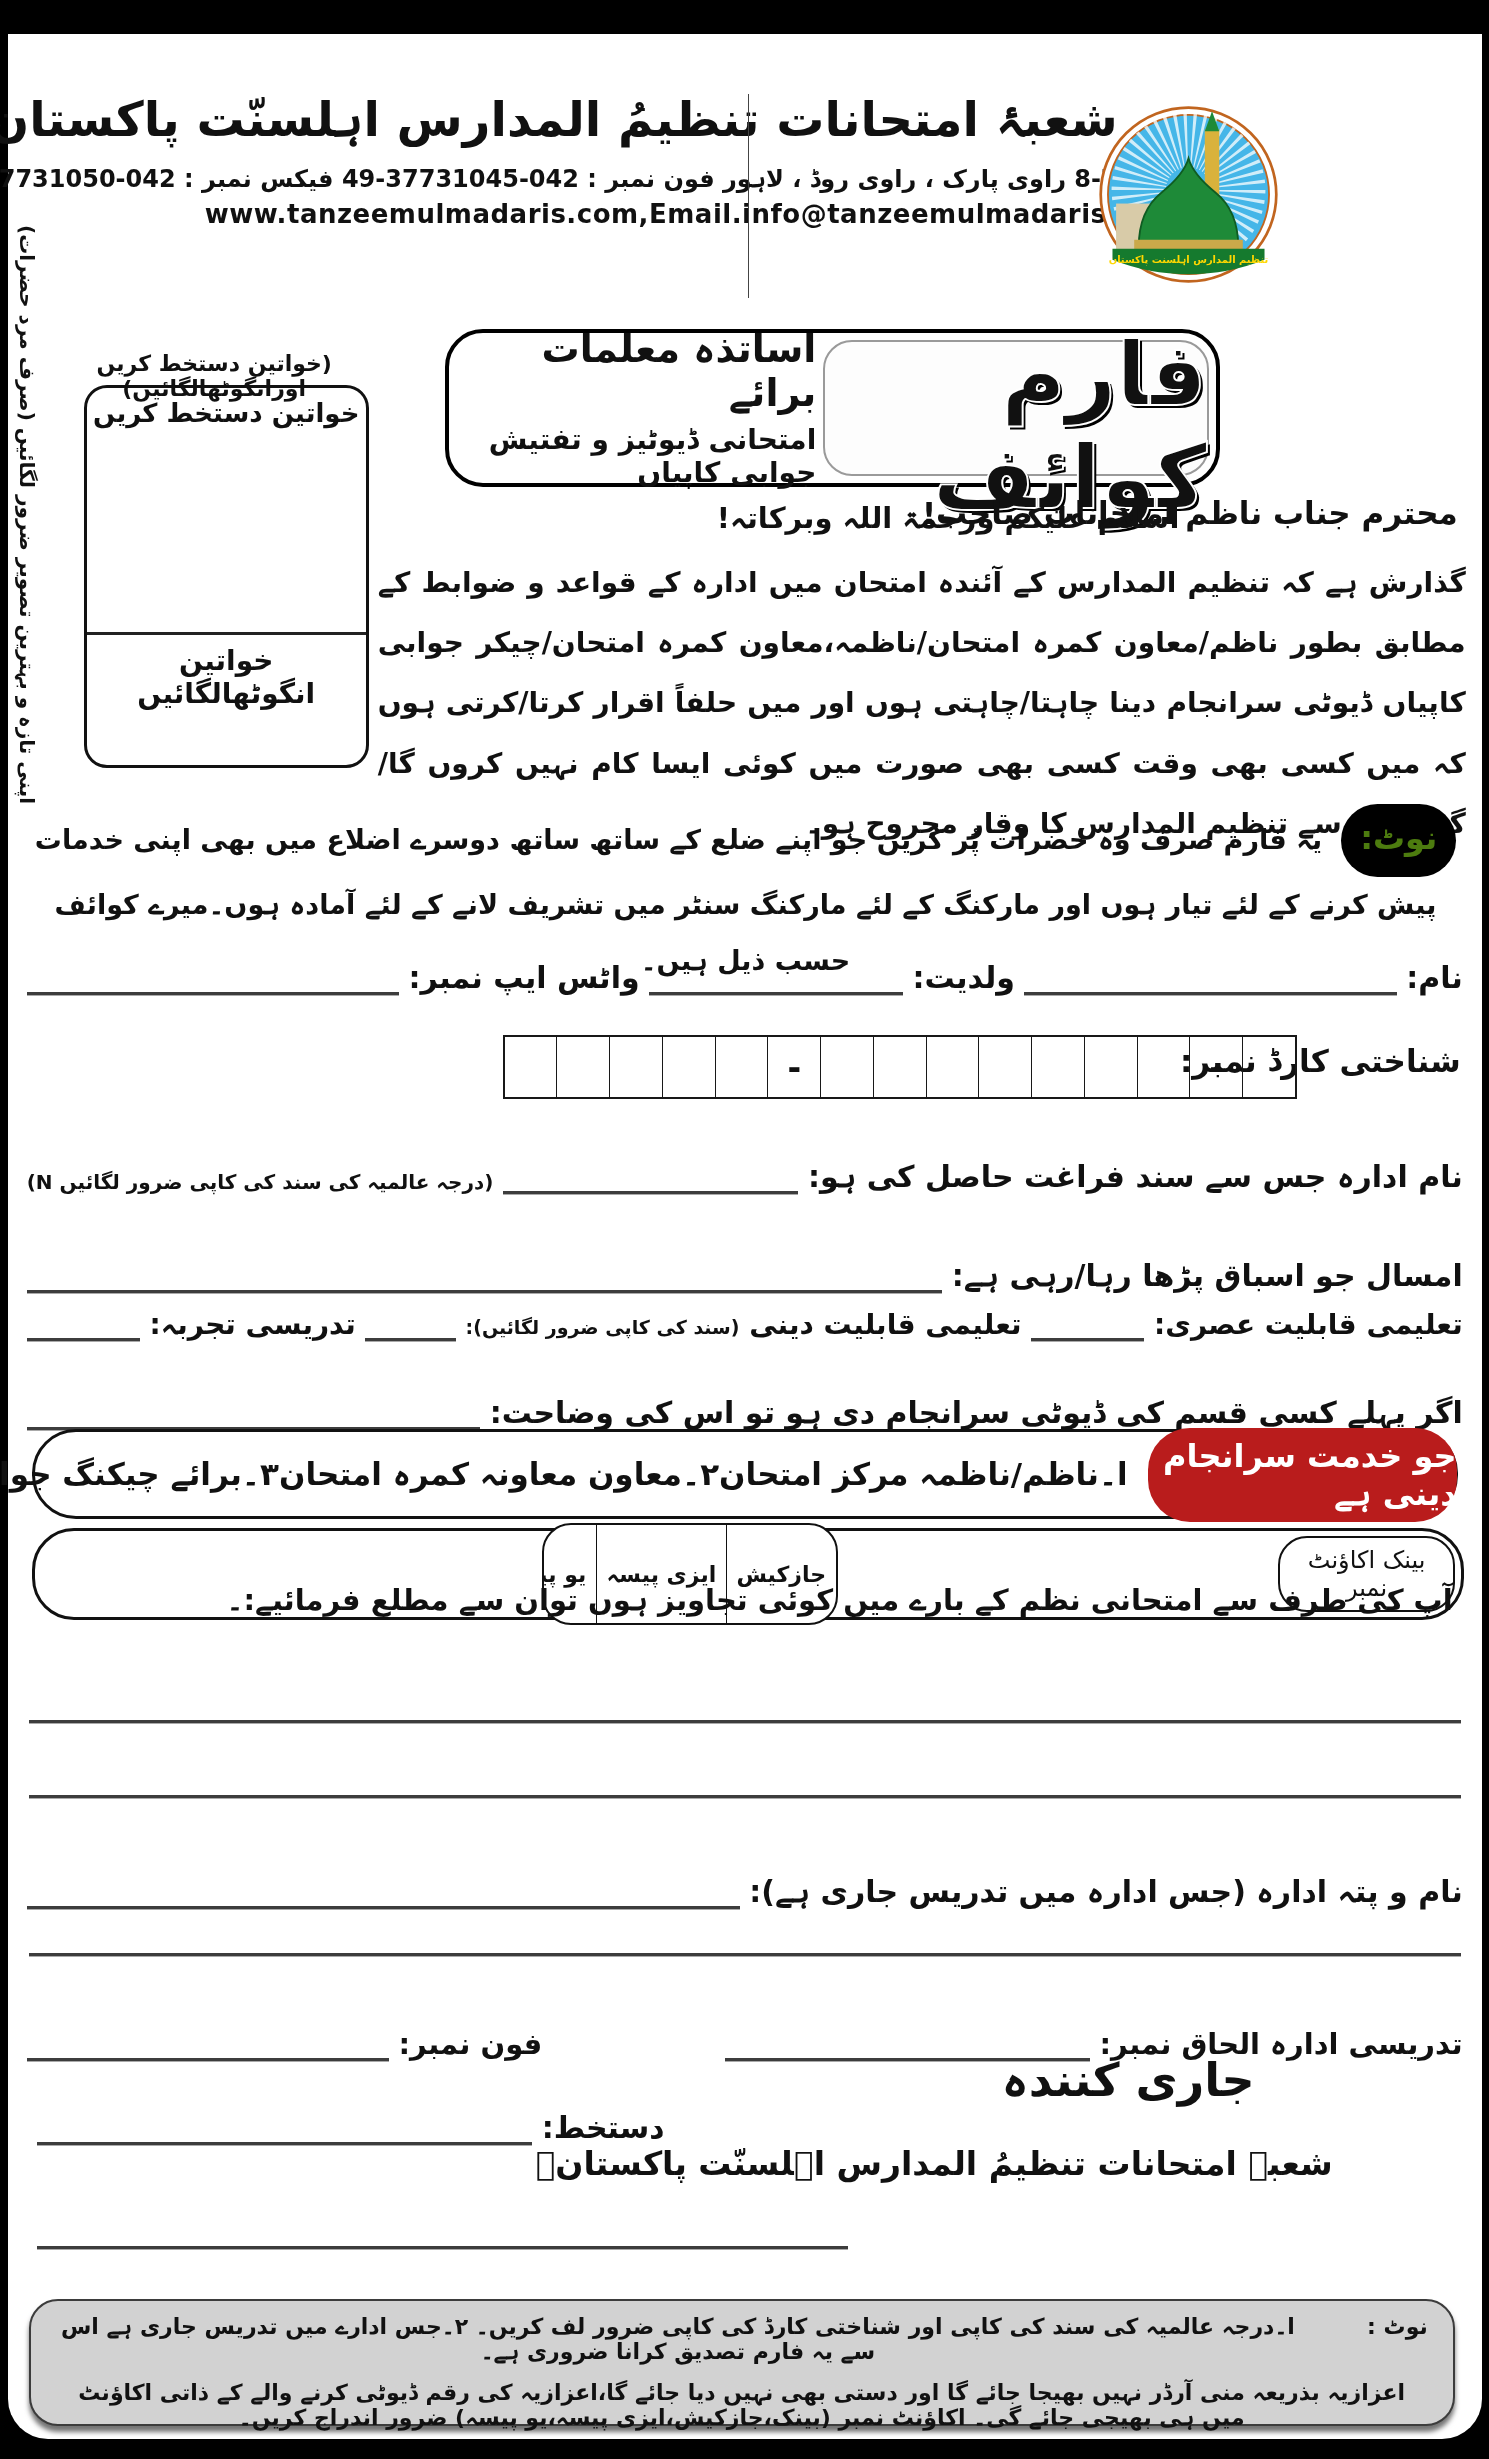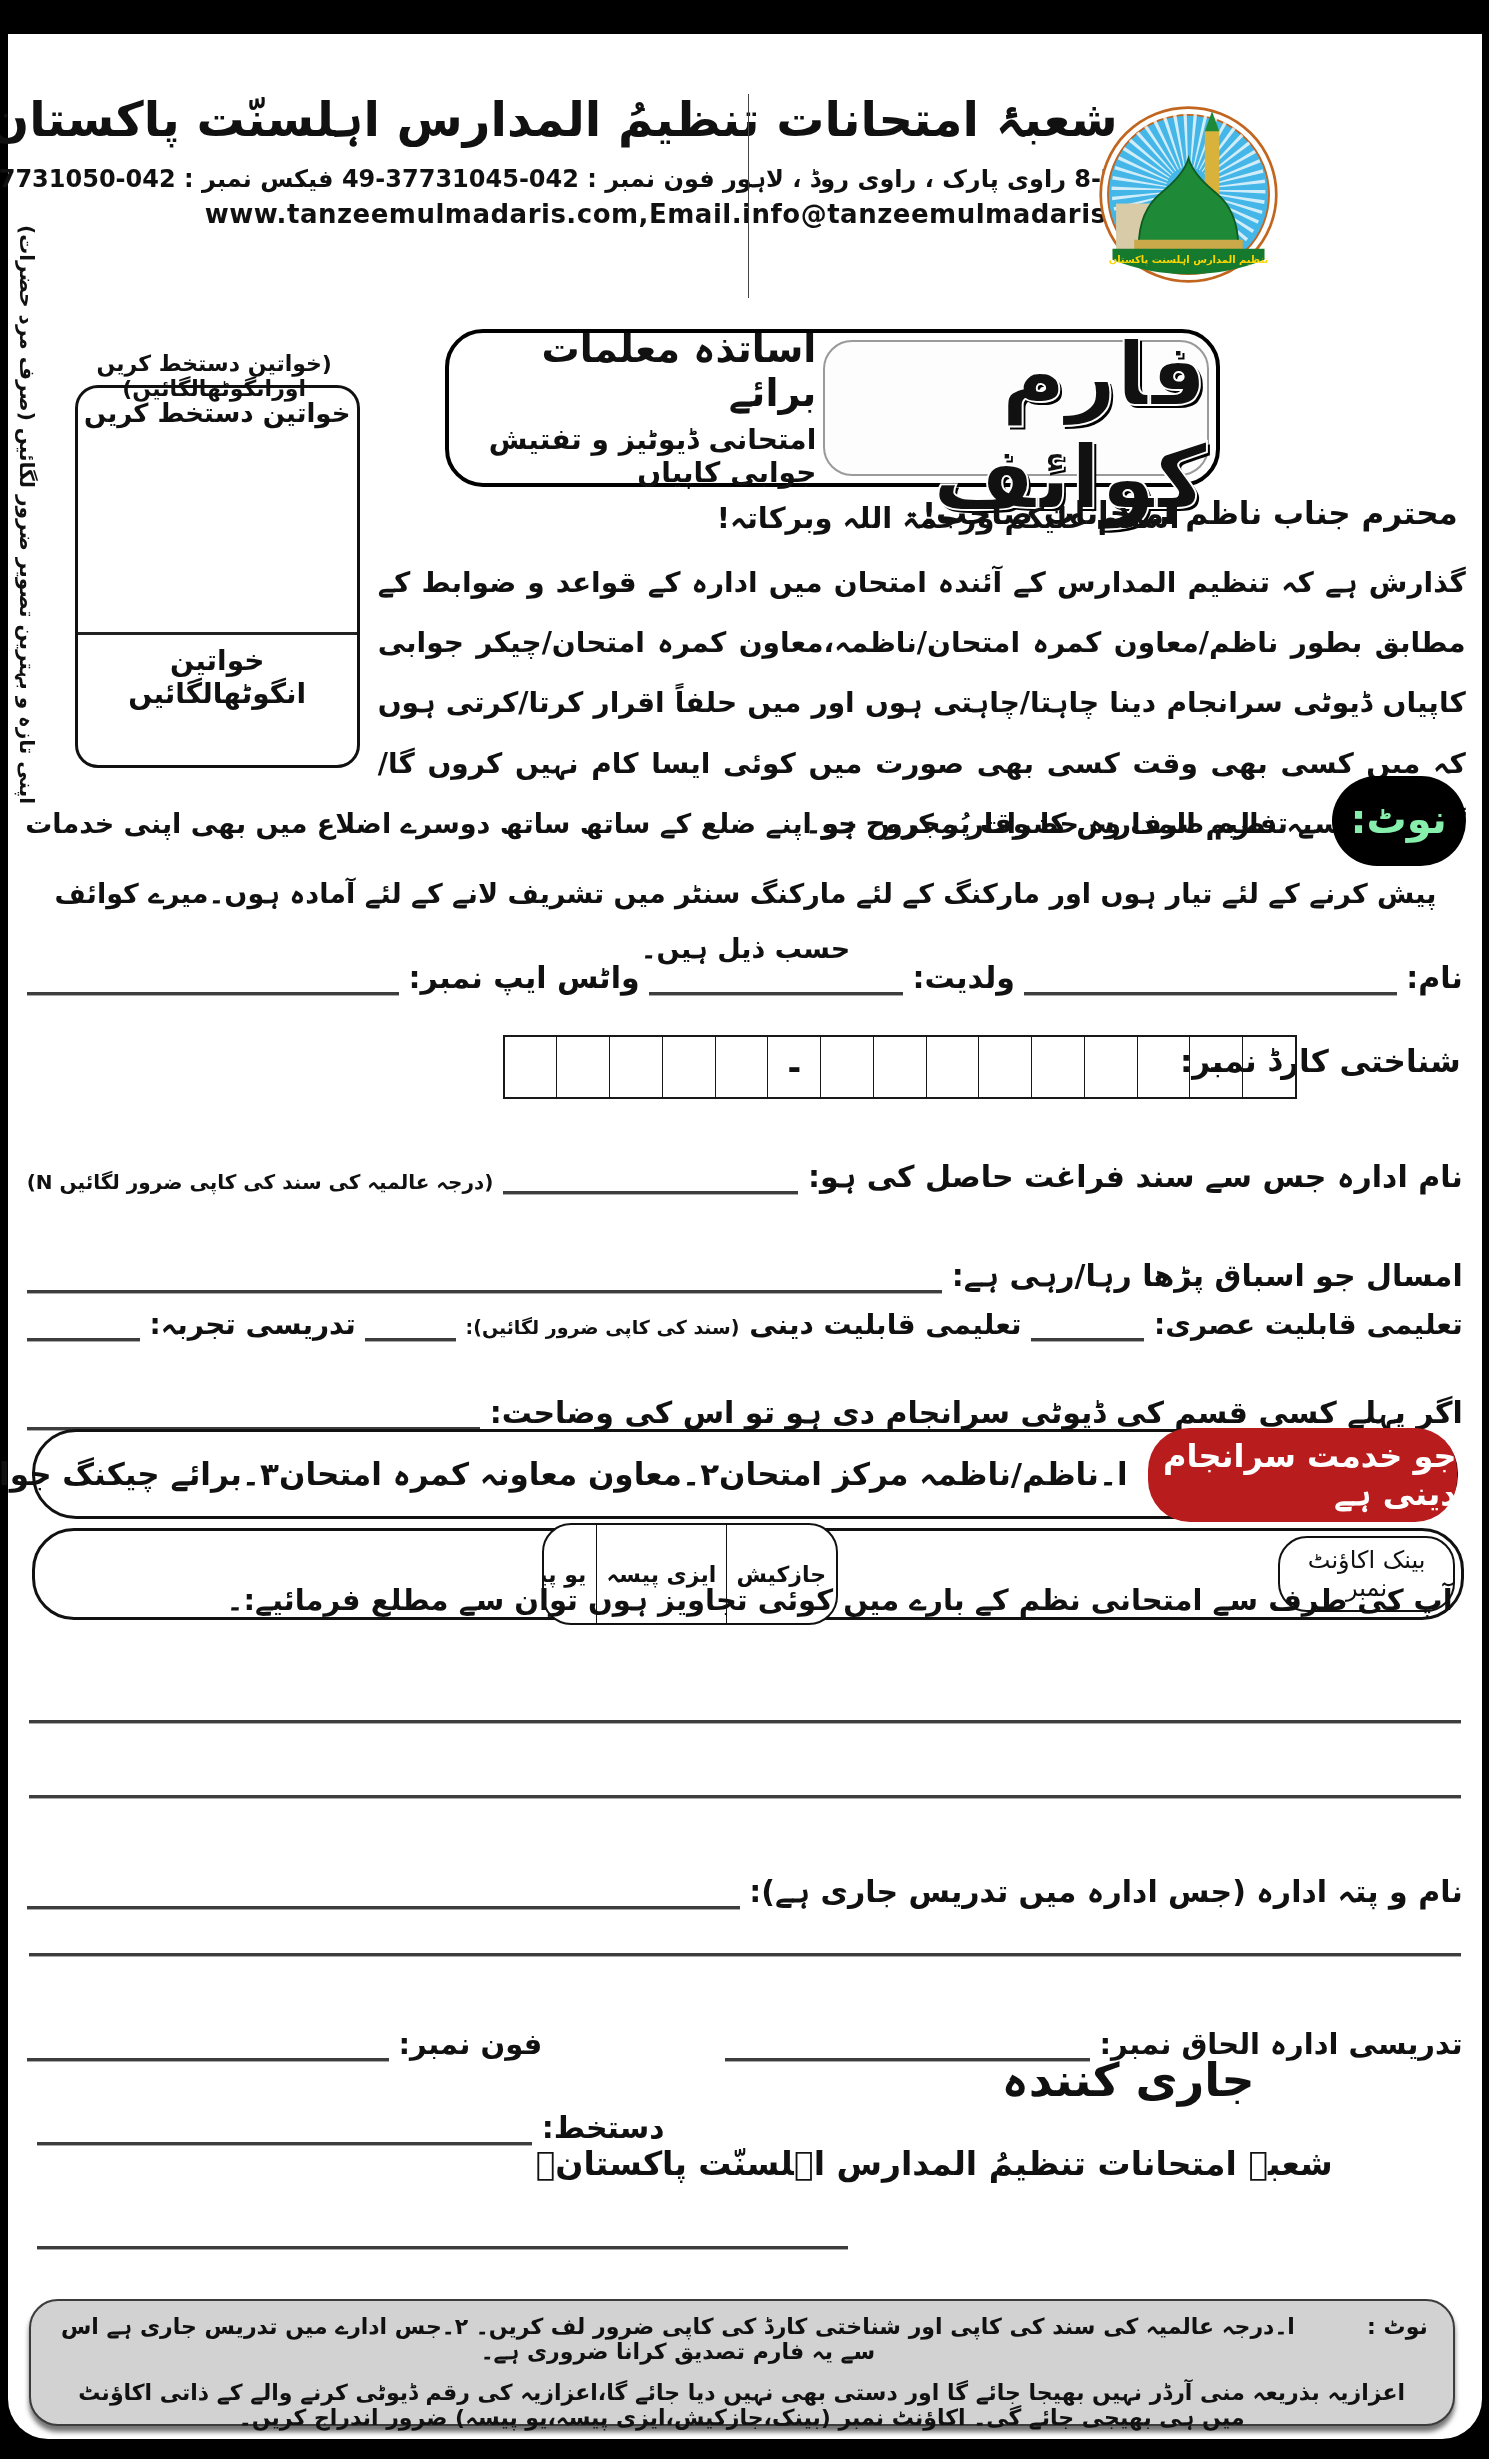--- a/index.html
+++ b/index.html
@@ -25,36 +25,36 @@
   .ft-main{width:382px;margin:6.7px;border:2.9px solid #9a9a9a;border-radius:29px;
            display:flex;align-items:center;justify-content:center;background:#fdfdfd;}
   .ft-main span{font-size:88px;font-weight:bold;-webkit-text-stroke:1.9px #fff;
                 text-shadow:2.9px 2.9px 0 #000;margin-top:36px;}
   .ft-sub{flex:1;display:flex;flex-direction:column;justify-content:center;align-items:center;gap:7.7px;}
   .ft-sub .l1{font-size:38px;font-weight:bold;}
   .ft-sub .l2{font-size:28px;font-weight:bold;}
   
   .ps-caption{position:absolute;left:60px;top:317px;width:293px;text-align:center;
               font-size:22px;font-weight:bold;}
-  .ps-box{position:absolute;left:67px;top:351px;width:279px;height:377px;border:3.8px solid #111;
+  .ps-box{position:absolute;left:76px;top:351px;width:279px;height:377px;border:3.8px solid #111;
           border-radius:23px;overflow:hidden;}
   .ps-top{height:234px;border-bottom:3.8px solid #222;text-align:center;font-size:26px;
           font-weight:bold;padding-top:9.6px;}
   .ps-bottom{text-align:center;font-size:28px;font-weight:bold;padding-top:9px;}
   .side-note{position:absolute;left:7.7px;top:357px;height:413px;writing-mode:vertical-rl;
              font-size:20px;font-weight:bold;white-space:nowrap;}
   
   .salut-to{position:absolute;right:24px;top:461px;font-size:31px;font-weight:bold;}
   .salut-greet{position:absolute;left:709px;top:467px;font-size:29px;font-weight:bold;}
   .declaration{position:absolute;left:370px;top:519px;width:1088px;font-size:28px;
                font-weight:bold;line-height:2.15;text-align:justify;}
   .note-top{position:absolute;left:17.3px;top:742px;width:1441px;text-align:center;
             font-size:27px;font-weight:bold;line-height:2.05;}
-  .note-badge{display:inline-block;background:#000;color:#86efac;border-radius:48px;
-              padding:1.9px 19px 5.8px 19px;font-size:40px;margin-left:9.6px;}
+  .note-badge{display:inline-block;background:#000;color:#4d7c0f;border-radius:48px;
+              padding:1.9px 19px 5.8px 19px;font-size:32px;margin-left:9.6px;margin-top:28px;}
   
   .cnic-label{position:absolute;right:21px;top:1009px;font-size:31px;font-weight:bold;}
   .cnic-grid{position:absolute;left:495px;top:1001px;width:790px;height:60px;display:flex;
              direction:ltr;border:2.9px solid #181818;}
   .cnic-cell{flex:1;border-left:1.9px solid #181818;display:flex;align-items:center;
              justify-content:center;font-size:33px;font-weight:bold;}
   .cnic-cell:first-child{border-left:none;}
   
   .service-box{position:absolute;left:24px;top:1395px;width:1426px;height:90px;
                border:3.8px solid #111;border-radius:44px;display:flex;direction:rtl;

